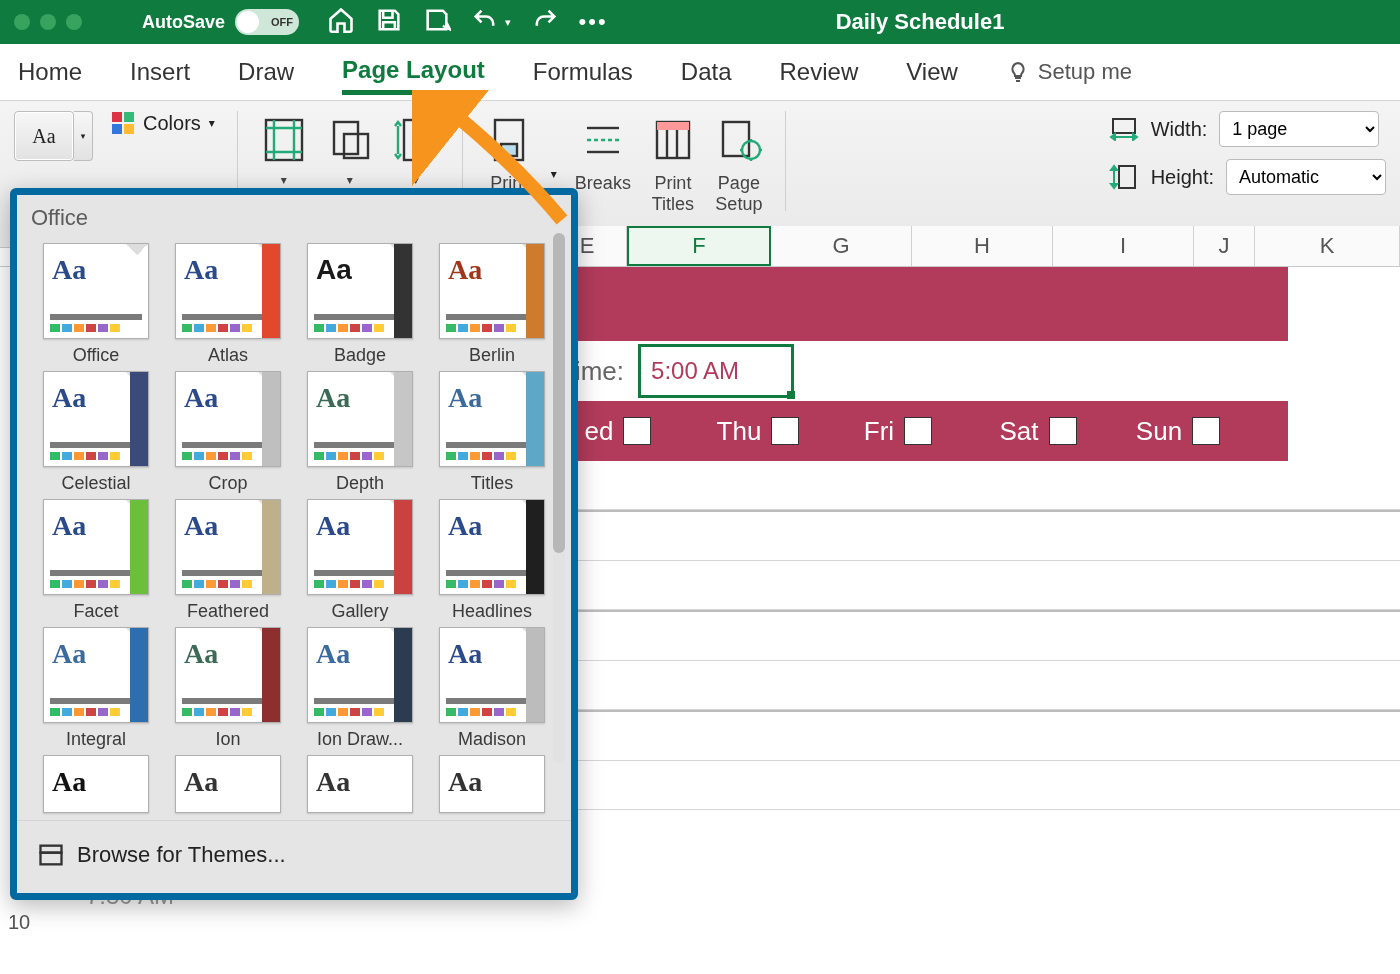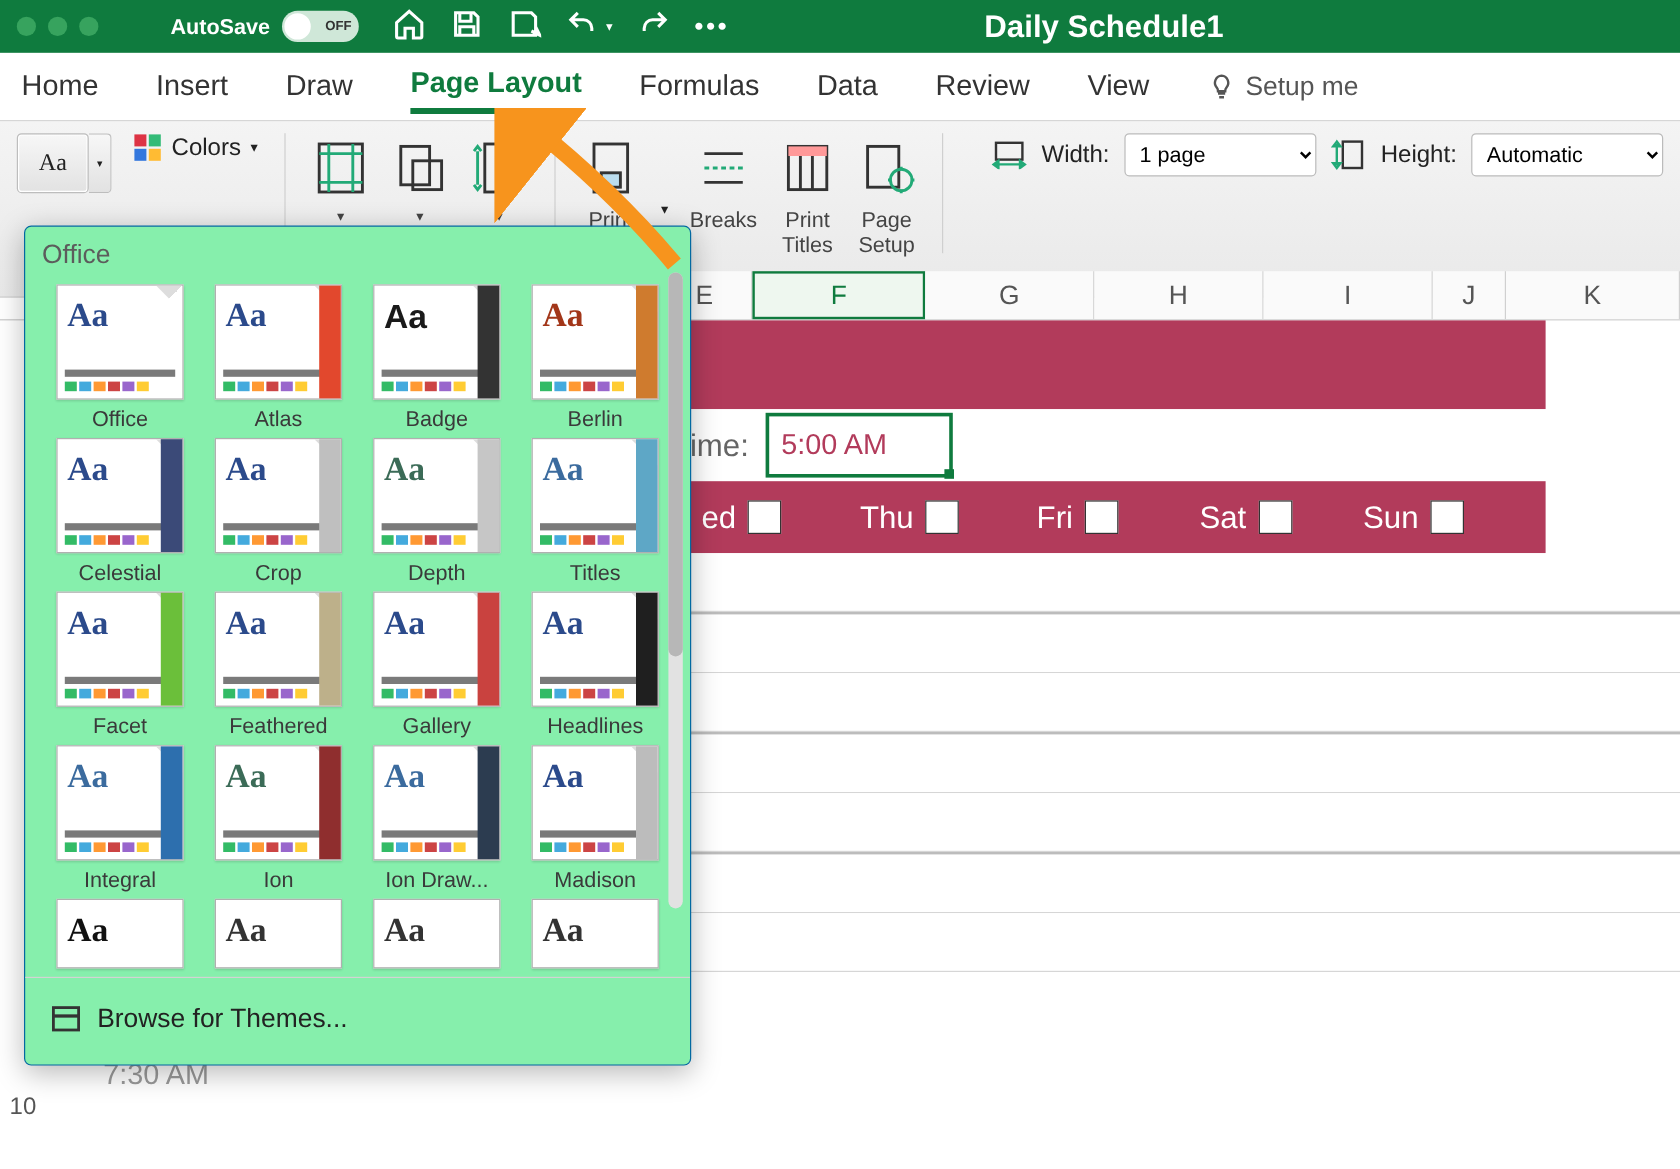--- a/index.html
+++ b/index.html
@@ -4,40 +4,40 @@
 <style>
   html,body{margin:0;padding:0;font-family:-apple-system,Helvetica,Arial,sans-serif;background:#fff;color:#222;width:1400px;height:974px;overflow:hidden}
   .titlebar{height:44px;background:#0f7b3e;display:flex;align-items:center;color:#fff;font-size:18px;position:relative}
   .traffic{display:flex;gap:10px;margin-left:14px}
   .tl{width:16px;height:16px;border-radius:50%;background:#37a35e}
   .autosave{display:flex;align-items:center;margin-left:60px;font-weight:600;gap:10px}
   .toggle{width:58px;height:26px;border-radius:13px;background:#cfe7d8;position:relative;display:flex;align-items:center;justify-content:flex-end;padding-right:6px;font-size:11px;font-weight:700;color:#333}
   .toggle::before{content:"";position:absolute;left:2px;top:2px;width:22px;height:22px;border-radius:50%;background:#fff}
   .qat{display:flex;gap:20px;margin-left:28px;align-items:center}
   .qat svg{width:28px;height:28px;stroke:#fff;stroke-width:2.2;fill:none}
-  .doc-title{position:absolute;left:50%;transform:translateX(-50%);font-weight:700;font-size:26px;width:400px;text-align:center;margin-left:220px}
+  .doc-title{position:absolute;left:50%;transform:translateX(-50%);font-weight:700;font-size:22px;width:400px;text-align:center;margin-left:220px}
   .tabs{height:56px;display:flex;align-items:center;gap:48px;padding:0 18px;font-size:24px;color:#333}
   .tab{padding:6px 0;cursor:pointer}
   .tab.active{color:#0f7b3e;font-weight:700;border-bottom:5px solid #0f7b3e}
   .tellme{display:flex;align-items:center;gap:8px;font-size:22px;color:#555}
   .ribbon{height:126px;background:linear-gradient(#f4f4f4,#e9e9e9);border-top:1px solid #d6d6d6;border-bottom:1px solid #c9c9c9;display:flex;align-items:flex-start;padding:10px 14px;gap:18px}
   .rb-item{display:flex;flex-direction:column;align-items:center;font-size:18px;color:#444;gap:4px}
   .rb-icon{height:58px;display:flex;align-items:center;justify-content:center}
   .aa-btn{width:58px;height:48px;border:1px solid #bdbdbd;border-radius:4px;background:linear-gradient(#f7f7f7,#e2e2e2);display:flex;align-items:center;justify-content:center;font:20px Georgia,serif;box-shadow:inset 0 0 0 1px #fff}
   .split-tiny{width:18px;height:48px;border:1px solid #bdbdbd;border-left:none;border-radius:0 4px 4px 0;background:linear-gradient(#f7f7f7,#e2e2e2);display:flex;align-items:center;justify-content:center;font-size:9px}
   .colors-btn{display:flex;align-items:center;gap:8px;font-size:20px}
   .colors-sw{width:24px;height:24px}
   .vbar{width:1px;height:100px;background:#cfcfcf;margin:0 4px}
-  .page-ctrl{display:flex;flex-direction:row;gap:12px;margin-left:auto;font-size:20px;color:#222}
+  .page-ctrl{display:flex;flex-direction:column;gap:12px;margin-left:auto;font-size:20px;color:#222}
   .pc-row{display:flex;align-items:center;gap:12px}
   .pc-row select{width:160px;height:36px;font-size:18px;border:1px solid #bbb;border-radius:4px;padding:0 8px;background:#fff}
   svg.rbi{width:48px;height:48px;stroke:#333;stroke-width:2.4;fill:none}
 
   
-  .themes-panel{position:absolute;left:20px;top:188px;width:554px;height:698px;background:#86efac;border:1px solid #0369a1;border-radius:6px;box-shadow:0 6px 24px rgba(0,0,0,.28);z-index:200}
+  .themes-panel{position:absolute;left:10px;top:188px;width:554px;height:698px;background:#e5e5e5;border:7px solid #0369a1;border-radius:6px;box-shadow:0 6px 24px rgba(0,0,0,.28);z-index:200}
   .themes-head{padding:10px 14px 4px;font-size:22px;color:#5c5c5c}
   .themes-scroll{position:absolute;right:6px;top:38px;width:12px;height:530px;background:#e2e2e2;border-radius:6px}
   .themes-thumb{width:12px;height:320px;background:#b7b7b7;border-radius:6px}
   .themes-grid{padding:8px 4px 8px 16px;display:grid;grid-template-columns:repeat(4,126px);grid-auto-rows:128px;gap:0 6px}
   .theme{display:flex;flex-direction:column;align-items:center}
   .th-sw{width:92px;height:82px;border:1px solid #b0b0b0;background:#fff;box-shadow:0 1px 2px rgba(0,0,0,.15);position:relative;display:flex;flex-direction:column;justify-content:flex-end;padding:6px}
   .th-sw .fold{position:absolute;top:0;right:0;width:22px;height:22px;background:linear-gradient(135deg,#ddd 50%,#fff 50%);clip-path:polygon(0 0,100% 0,100% 100%)}
   .th-sw .aa{position:absolute;top:10px;left:8px;font:700 28px Georgia,serif}
   .th-sw .stripe{position:absolute;top:0;right:0;width:18px;height:100%}
   .th-sw .under{height:6px;background:#7a7a7a;margin-top:2px}

